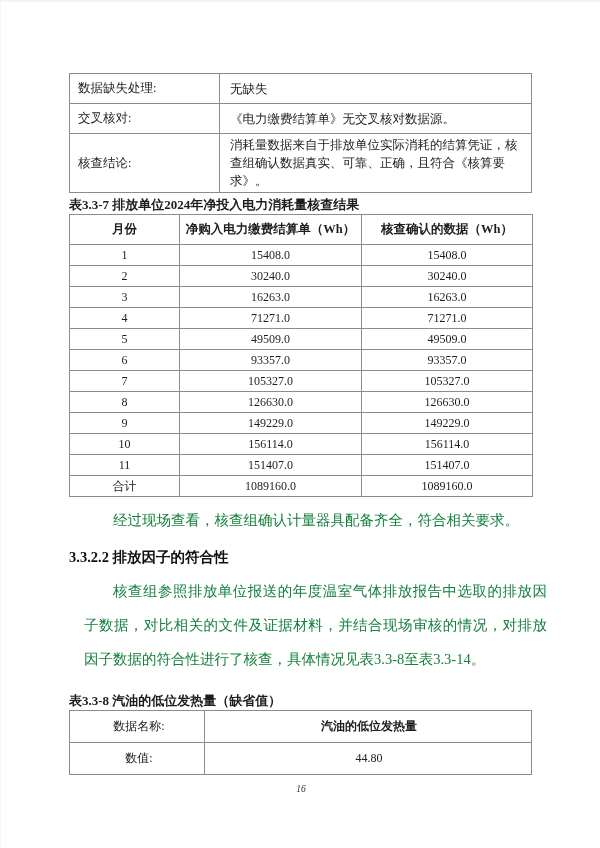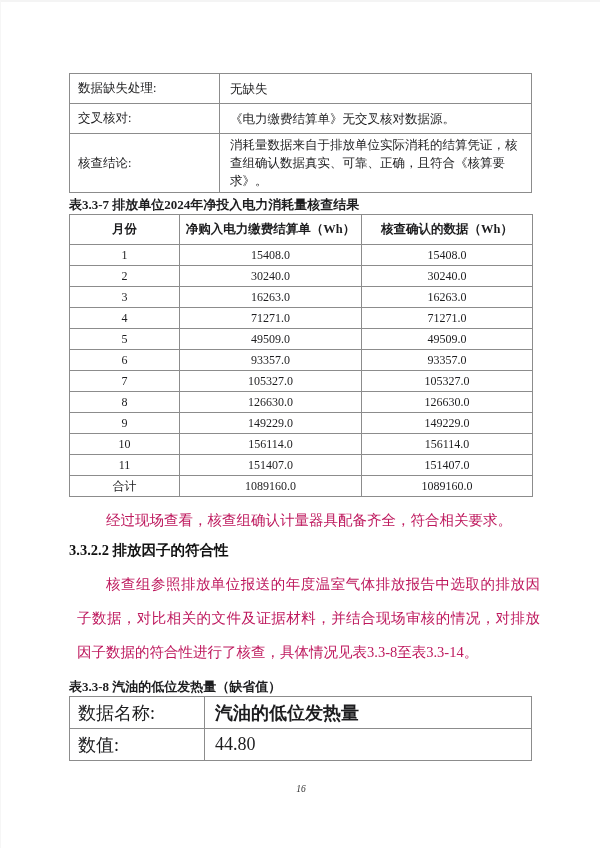--- a/index.html
+++ b/index.html
@@ -42,31 +42,31 @@
   .monthly-table td {
     font-size:12px; height:21px; text-align:center; vertical-align:middle;
   }
   .col-month { width:110px; }
   .col-bill  { width:182px; }
   .col-conf  { width:171px; }
 
   
   .para {
     width:463px; font-size:14.5px; line-height:22px;
-    text-indent:2em; margin:8px; text-align:justify; color:#be185d;
+    text-indent:2em; margin:15px; text-align:justify; color:#15803d;
   }
   .para-1 { margin-top:12px; }
   .section-heading {
     width:463px; font-size:14.5px; font-weight:bold;
     line-height:22px; color:#111;
   }
   .para-2 { margin-top:6px; line-height:34px; }
 
   
-  .fuel-table td { font-size:18px; vertical-align:middle; height:32px; }
+  .fuel-table td { font-size:12px; vertical-align:middle; height:32px;text-align:center; }
   .fuel-table .label-cell { width:135px; padding:0 4px 0 8px; }
   .fuel-table .value-cell { padding:0 8px 0 10px; }
   .fuel-table .bold-val { font-weight:bold; }
 
   .page-number {
     position:absolute; left:0; bottom:54px; width:600px;
     text-align:center; font-size:9.5px; color:#333;font-style:italic;
   }
 </style>
 </head>

